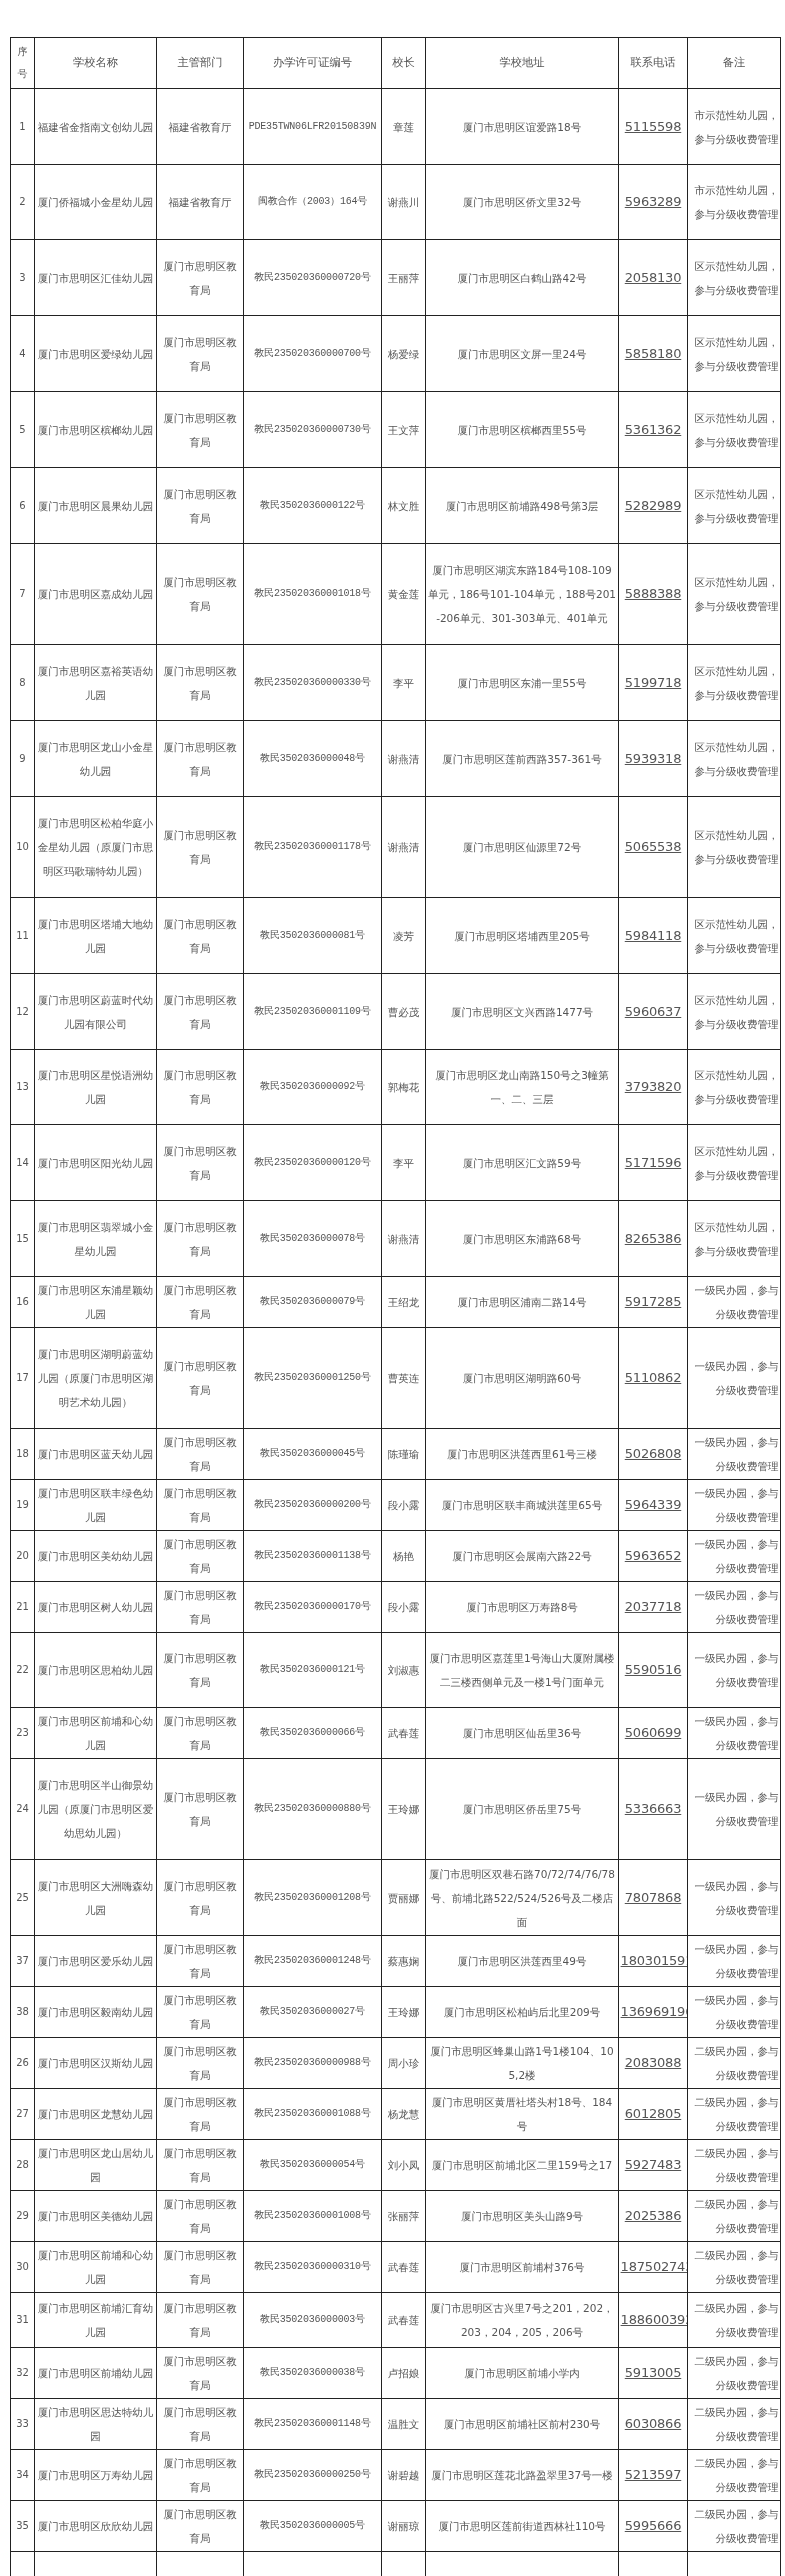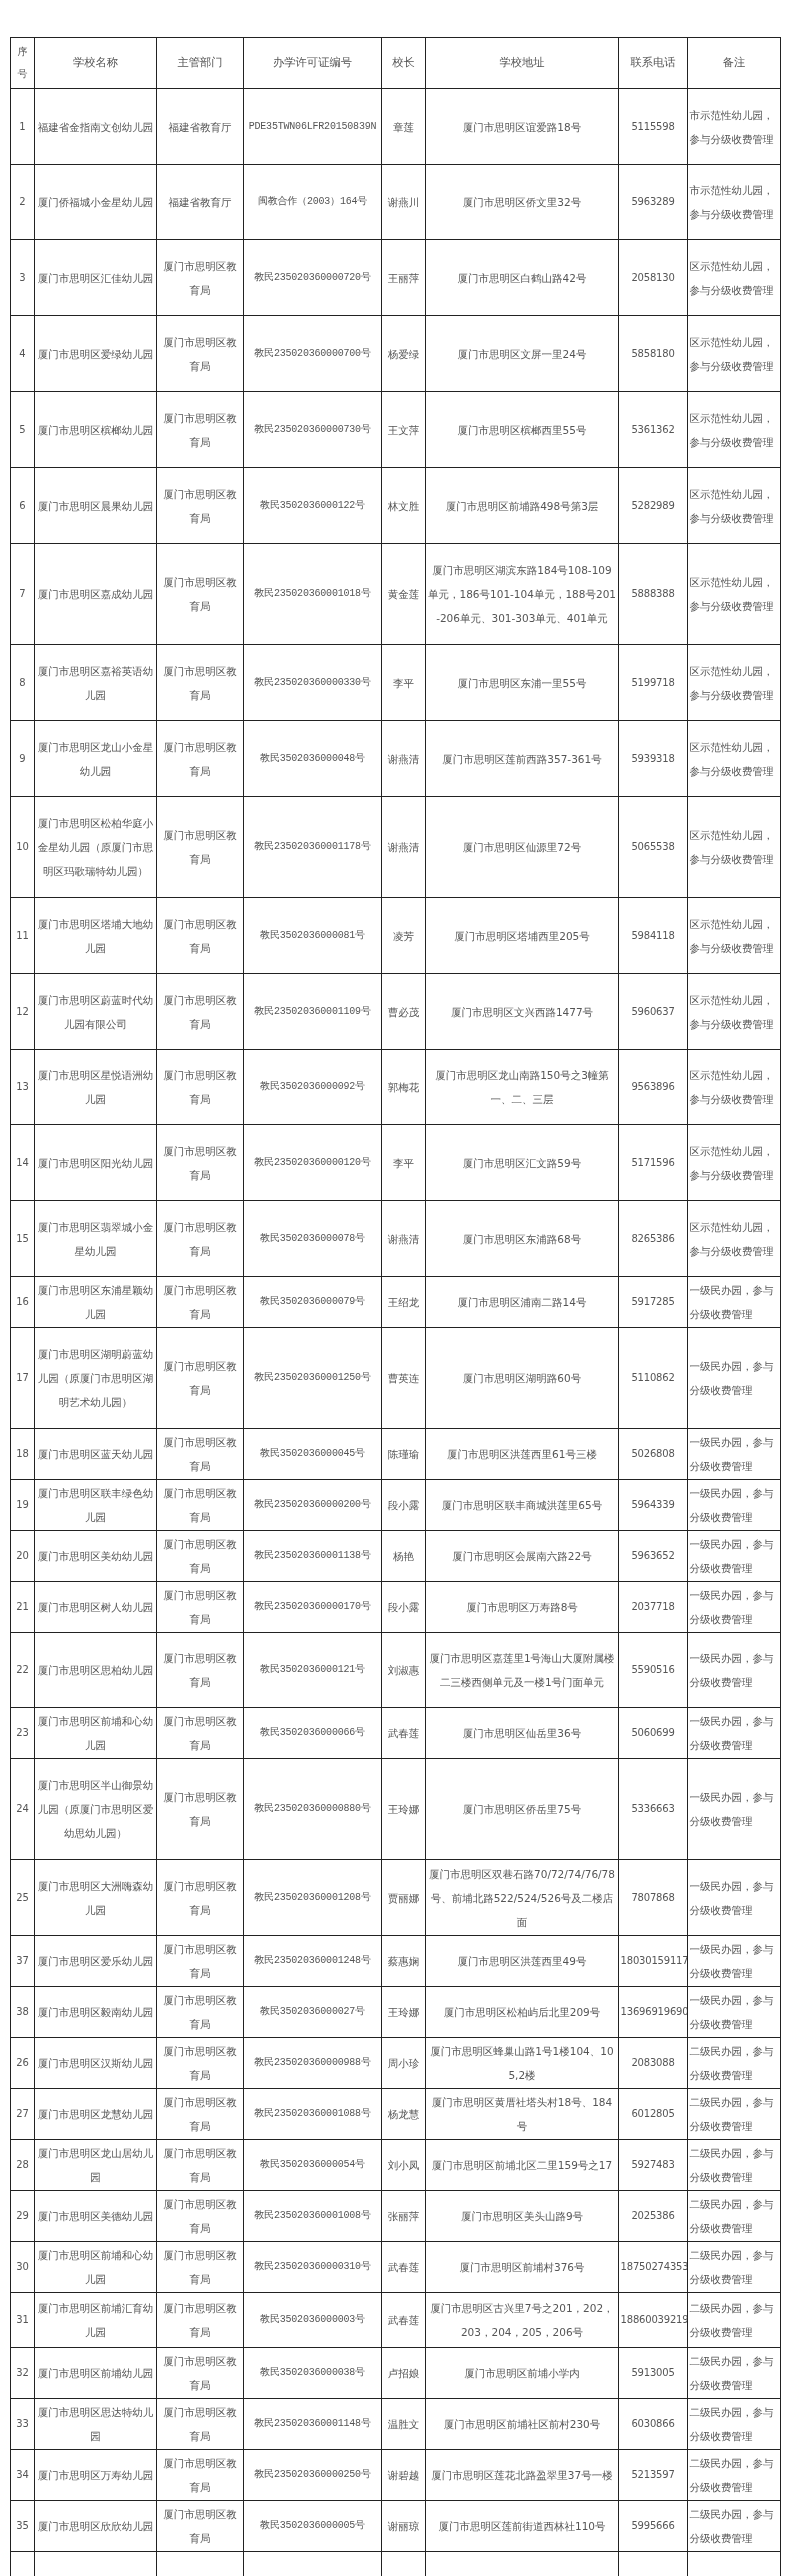--- a/index.html
+++ b/index.html
@@ -7,22 +7,22 @@
          font-family: "DejaVu Sans", "Liberation Sans", sans-serif; color: #555555; }
   #sheet { position: absolute; left: 10px; top: 37px; }
   table { border-collapse: collapse; table-layout: fixed; width: 769px; }
   td { border: 0.8px solid #222222; padding: 0 1.6px; text-align: center; vertical-align: middle;
        font-size: 10.5px; line-height: 24px; color: #555555; word-break: break-all; overflow: hidden; }
   .title-cell { height: 26.5px; font-size: 11px; line-height: 15.6px; }
   .hdr td { height: 50px; font-size: 11.3px; }
   td.seq { padding: 0; font-size: 10px; }
   td.lic { white-space: nowrap; font-size: 10px; letter-spacing: -0.2px; font-family: Liberation Mono, monospace; }
   td.name, td.dept { text-align: center; }
-  td.phone { font-size: 10px; white-space: nowrap; letter-spacing: -0.2px; }
-  td.note { font-size: 10.5px; text-align: left; }
+  td.phone { font-size: 13px; white-space: nowrap; letter-spacing: -0.2px; text-decoration: underline; }
+  td.note { font-size: 10.5px; text-align: right; }
   td.addr { font-size: 10.5px; margin-left: 32px; }
 </style>
 </head>
 <body>
 
 <div id="sheet">
   <table>
     <colgroup>
       <col style="width:24px">
         <col style="width:122px">
@@ -164,21 +164,21 @@
           <td class="phone">5960637</td>
           <td class="note">区示范性幼儿园，参与分级收费管理</td>
         </tr>
         <tr style="height: 75px;">
           <td class="seq">13</td>
           <td class="name">厦门市思明区星悦语洲幼儿园</td>
           <td class="dept">厦门市思明区教育局</td>
           <td class="lic">教民3502036000092号</td>
           <td class="principal">郭梅花</td>
           <td class="addr">厦门市思明区龙山南路150号之3幢第一、二、三层</td>
-          <td class="phone">9563896</td>
+          <td class="phone">3793820</td>
           <td class="note">区示范性幼儿园，参与分级收费管理</td>
         </tr>
         <tr style="height: 76px;">
           <td class="seq">14</td>
           <td class="name">厦门市思明区阳光幼儿园</td>
           <td class="dept">厦门市思明区教育局</td>
           <td class="lic">教民235020360000120号</td>
           <td class="principal">李平</td>
           <td class="addr">厦门市思明区汇文路59号</td>
           <td class="phone">5171596</td>

